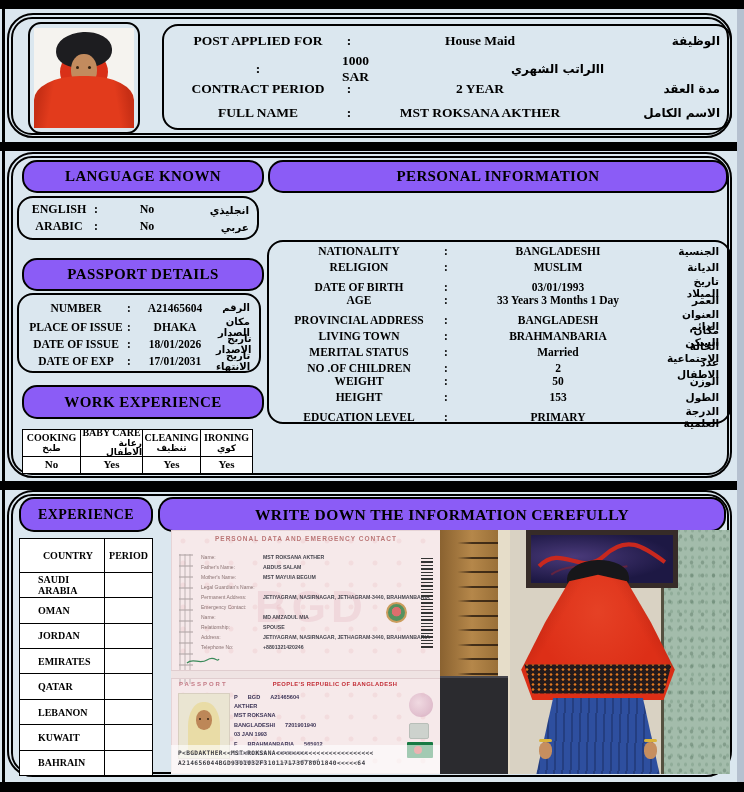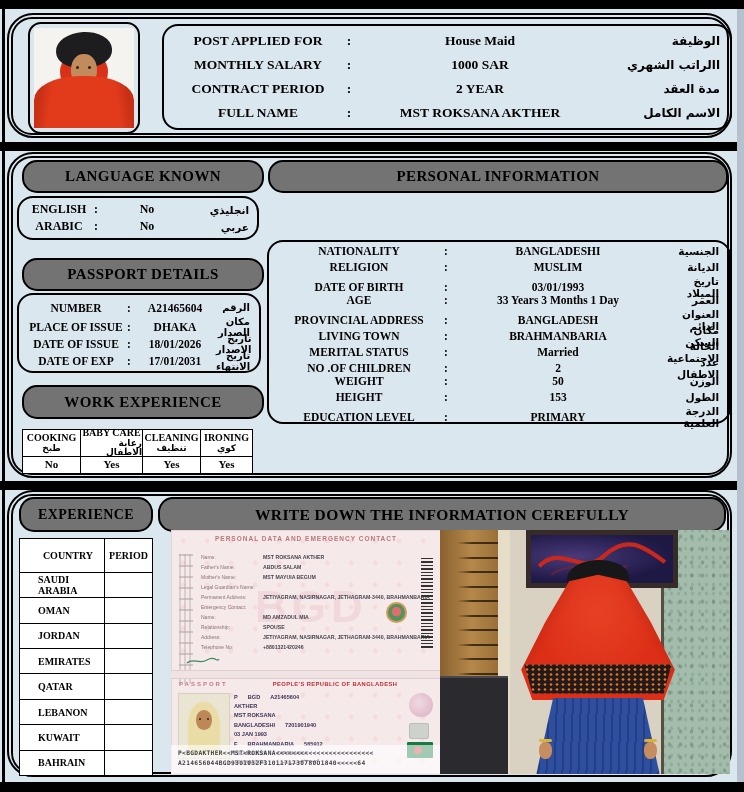--- a/index.html
+++ b/index.html
@@ -9,21 +9,21 @@
   }
   
   .bar{position:absolute; background:#000;}
   .left-line{position:absolute; left:2px; top:9px; width:3px; height:773px; background:#000;}
   .right-strip{position:absolute; left:737px; top:9px; width:7px; height:773px; background:#b6c1d0;}
   
   .sect{position:absolute; border:2.5px solid #000; border-radius:26px;}
   .sect-in{position:absolute; inset:1.5px; border:2px solid #000; border-radius:21px;}
   
   .pill{
-    position:absolute; background:#737373; border:2.5px solid #000; border-radius:15px;
+    position:absolute; background:#8b5cf6; border:2.5px solid #000; border-radius:15px;
     display:flex; align-items:center; justify-content:center;
     font-weight:bold; letter-spacing:.4px;
   }
   
   .rbox{position:absolute; border:2.5px solid #000; border-radius:16px;}
   
   .grow{display:grid; align-items:center; font-weight:bold;}
   .c-label{text-align:center;}
   .c-colon{text-align:center;}
   .c-value{text-align:center;}
@@ -182,21 +182,20 @@
   </div>
 
   <div class="rbox" style="left:162px;top:24px;width:566px;height:102px;display:flex;flex-direction:column;justify-content:center;">
     <div class="grow irow">
       <span class="c-label">POST APPLIED FOR</span>
       <span class="c-colon">:</span>
       <span class="c-value">House Maid</span>
       <span class="c-ar">الوظيفة</span>
     </div>
     <div class="grow irow">
-      <span class="c-label">MONTHLY SALARY</span>
       <span class="c-colon">:</span>
       <span class="c-value">1000 SAR</span>
       <span class="c-ar">االراتب الشهري</span>
     </div>
     <div class="grow irow">
       <span class="c-label">CONTRACT PERIOD</span>
       <span class="c-colon">:</span>
       <span class="c-value">2 YEAR</span>
       <span class="c-ar">مدة العقد</span>
     </div>

